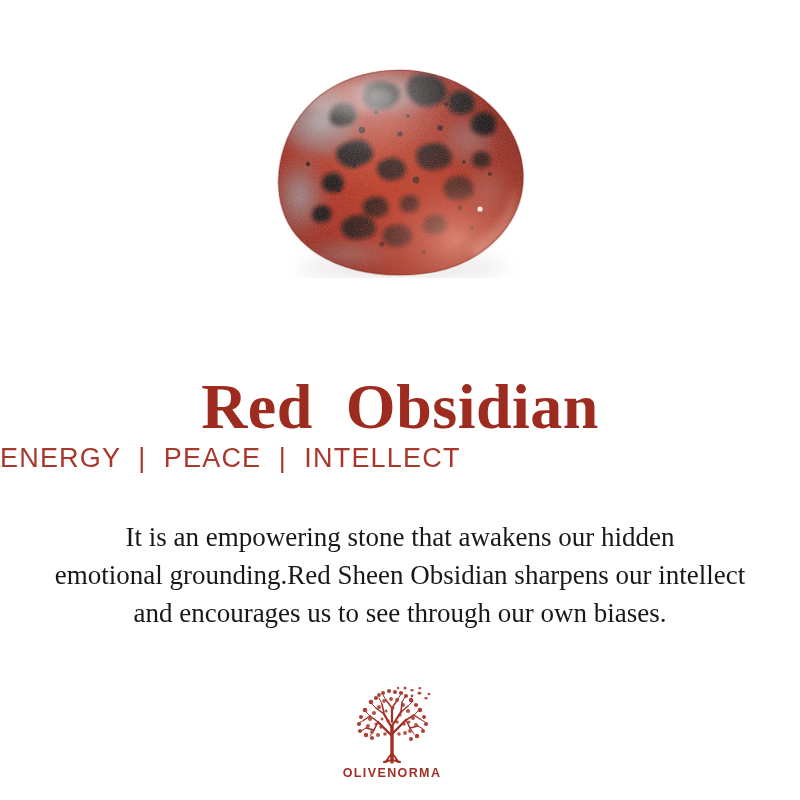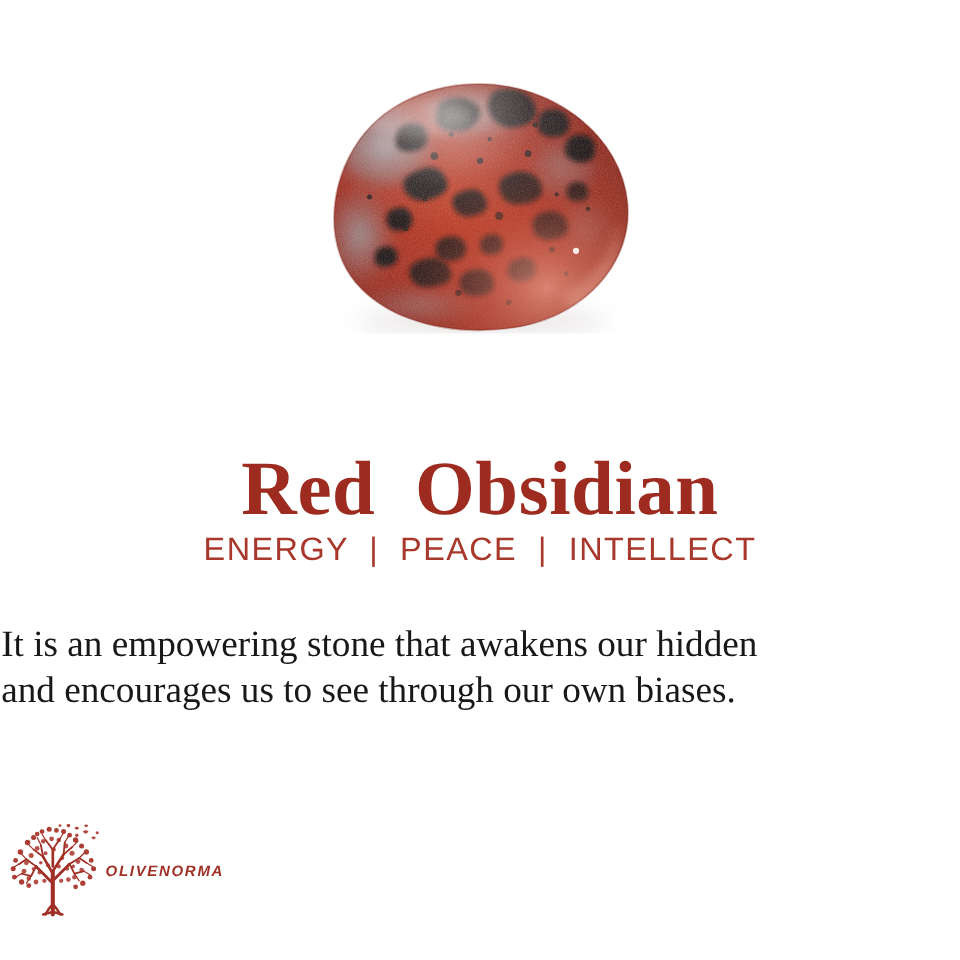--- a/index.html
+++ b/index.html
@@ -57,57 +57,57 @@
     letter-spacing: 0.5px;
     white-space: pre;
   }
 
   
   .subtitle {
     position: absolute;
     left: 0;
     top: 442px;
     width: 800px;
-    text-align: center;
+    text-align: left;
     font-family: "Liberation Sans", "DejaVu Sans", sans-serif;
     font-size: 27px;
     font-weight: 400;
     line-height: 1.2;
     color: #A9382C;
     letter-spacing: 1.2px;
     white-space: pre;
   }
 
   
   .body-copy {
     position: absolute;
-    left: 1px;
+    left: 18px;
     top: 518px;
     width: 764px;
+    text-align: center;
     font-family: "Liberation Serif", "DejaVu Serif", serif;
-    font-size: 31px;
+    font-size: 27px;
     font-weight: 400;
     color: #181818;
   }
   .body-line {
     display: block;
     line-height: 38px;
     white-space: pre;
   }
 
   
   .logo {
     position: absolute;
     left: 0;
     top: 686px;
     width: 784px;
     display: flex;
-    flex-direction: row;
+    flex-direction: column;
     align-items: center;
-    font-style: italic;
   }
   .logo-tree {
     display: block;
     width: 88px;
     height: 78px;
   }
   .logo-word {
     margin-top: 2px;
     font-family: "Liberation Sans", "DejaVu Sans", sans-serif;
     font-size: 12.5px;
@@ -259,20 +259,21 @@
                C 50 16, 88 2, 126 2 Z" fill="none" stroke="#7A1C12" stroke-opacity="0.30" stroke-width="1.6"></path>
     </svg>
   </div>
 
   <h1 class="title">Red  Obsidian</h1>
 
   <div class="subtitle">ENERGY  |  PEACE  |  INTELLECT</div>
 
   <div class="body-copy">
     <span class="body-line">It is an empowering stone that awakens our hidden</span>
+    <span class="body-line">emotional grounding.Red Sheen Obsidian sharpens our intellect</span>
     <span class="body-line">and encourages us to see through our own biases.</span>
   </div>
 
   <div class="logo">
     <svg class="logo-tree" viewBox="0 0 88 78" aria-hidden="true">
       <g stroke="#A03026" fill="none" stroke-linecap="round">
 
         <path d="M44 76 L44 40" stroke-width="3.4"></path>
         <path d="M44 74 q-5 1 -8 2 M44 74 q5 1 8 2" stroke-width="2.2"></path>
 

